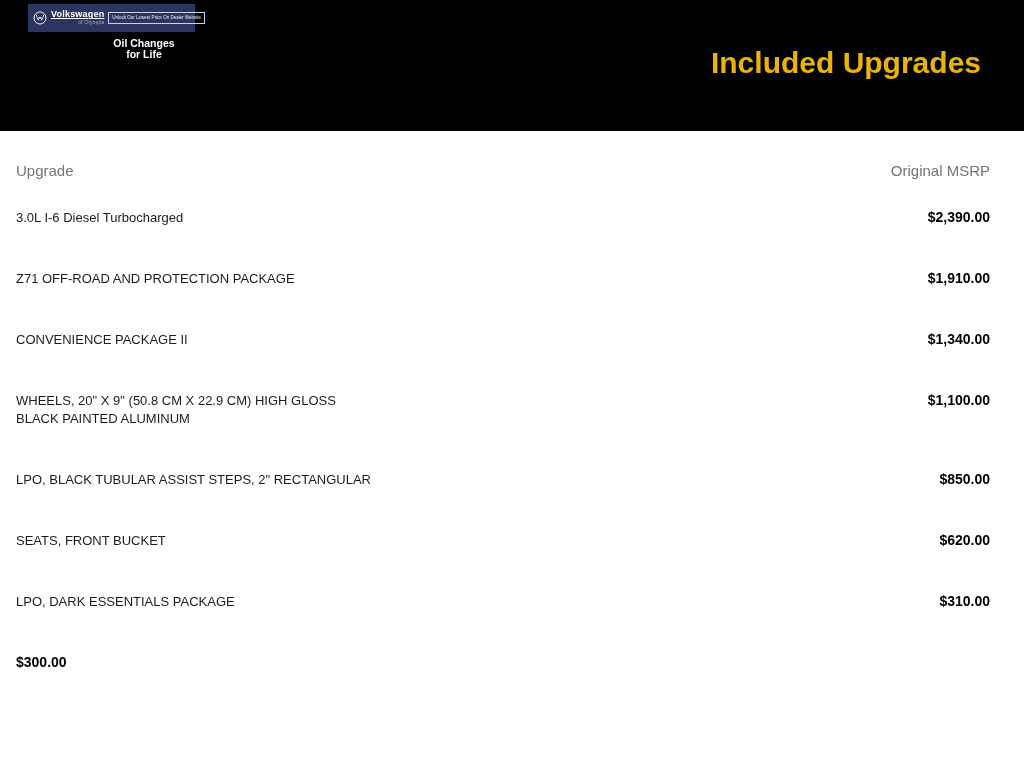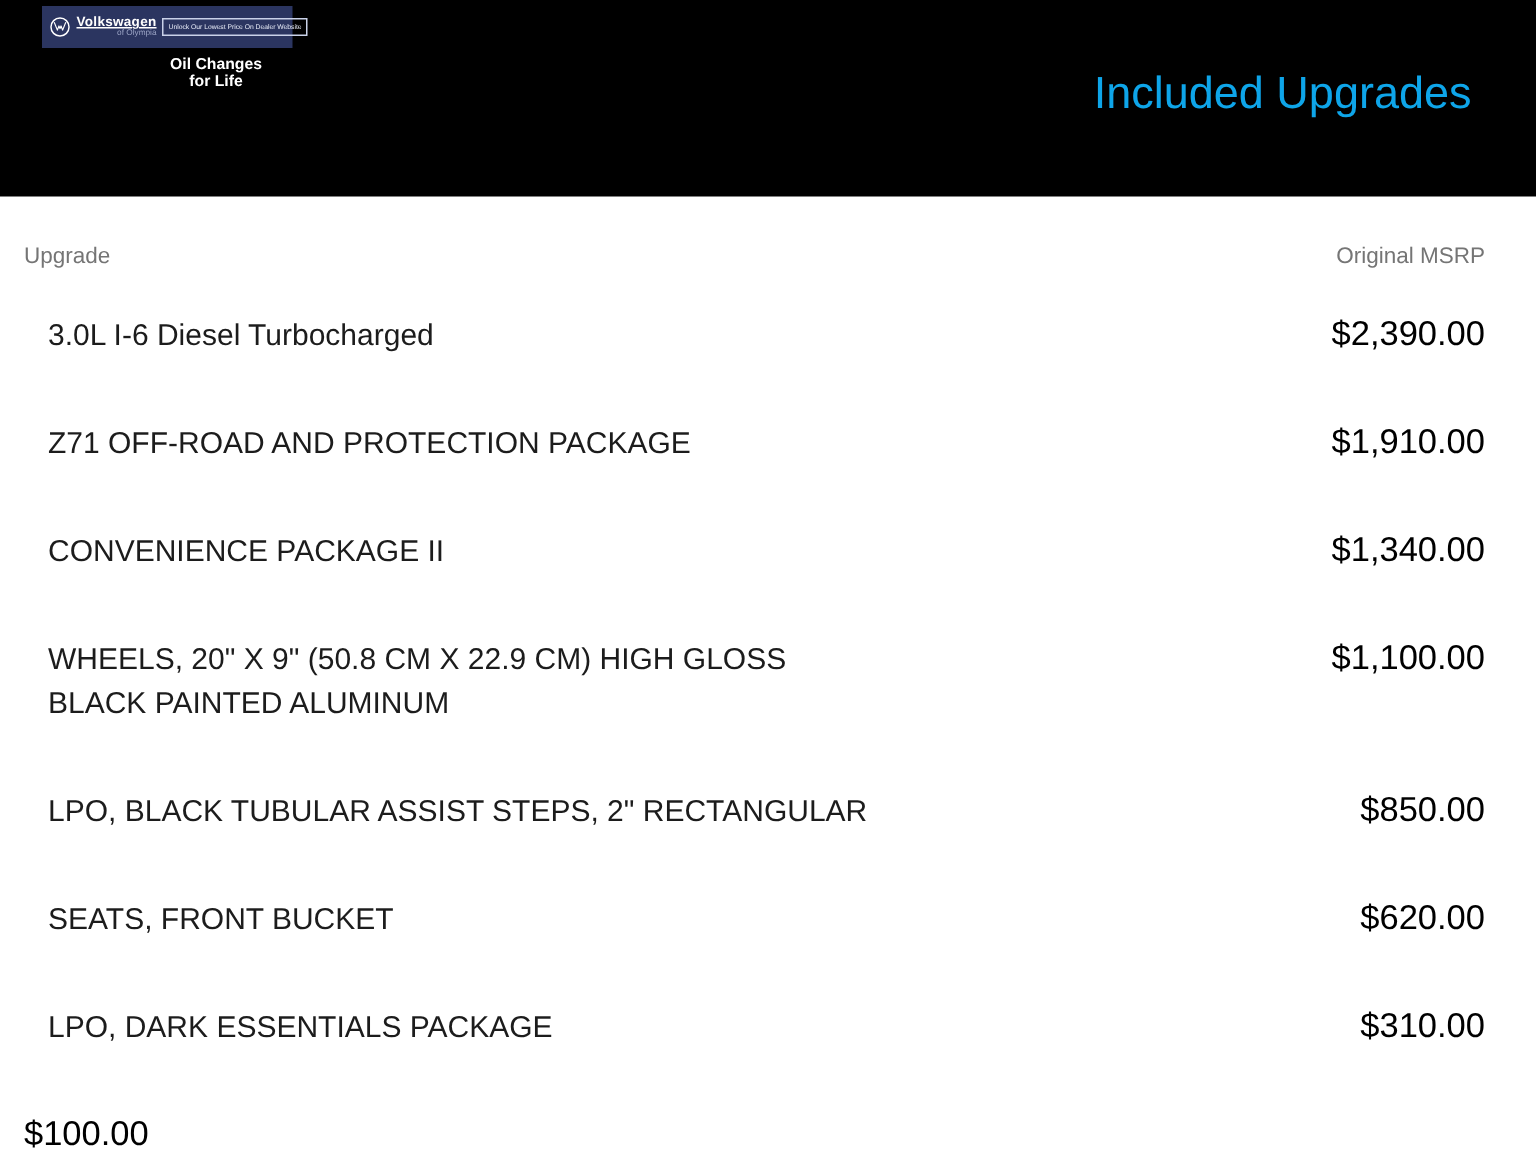--- a/index.html
+++ b/index.html
@@ -38,41 +38,41 @@
     font-size: 4.5px; line-height: 1; padding: 3px 3px;
     white-space: nowrap; background: transparent; cursor: pointer;
   }
   .tagline {
     position: absolute; left: 78px; top: 34px; width: 76px;
     color: #ffffff; font-weight: bold; font-size: 10.5px;
     line-height: 1.05; text-align: center;
   }
   .page-title {
     position: absolute; right: 43px; top: 46px;
-    color: #0ea5e9; font-size: 30px; font-weight: 400;
+    color: #eab308; font-size: 30px; font-weight: 700;
     white-space: nowrap;
   }
 
   
   .content { padding: 0 34px 0 16px; }
   .cols-header {
     display: flex; justify-content: space-between; align-items: baseline;
     padding-top: 31px; color: #757575; font-size: 15px; text-align: center;
   }
   .rows { margin-top: 9px; }
   .row {
     display: flex; justify-content: space-between; align-items: baseline;
     padding: 21px 0;
   }
   .row .name {
-    color: #1c1c1c; font-size: 20px; line-height: 1.45;
-    max-width: 580px; white-space: pre-line; margin-left: 16px;
+    color: #1c1c1c; font-size: 13px; line-height: 1.45;
+    max-width: 580px; white-space: pre-line;
   }
   .row .price {
-    color: #000000; font-size: 23px; font-weight: normal; white-space: nowrap;
+    color: #000000; font-size: 14px; font-weight: bold; white-space: nowrap;
   }
 </style>
 </head>
 <body>
 
 <div class="page">
 
   <div class="header">
     <div class="logo-block">
       <div class="logo-banner">
@@ -121,19 +121,19 @@
       </div>
       <div class="row">
         <span class="name">SEATS, FRONT BUCKET</span>
         <span class="price">$620.00</span>
       </div>
       <div class="row">
         <span class="name">LPO, DARK ESSENTIALS PACKAGE</span>
         <span class="price">$310.00</span>
       </div>
       <div class="row">
-        <span class="price">$100.00</span>
+        <span class="price">$300.00</span>
       </div>
     </div>
 
   </div>
 
 </div>
 
 </body></html>

